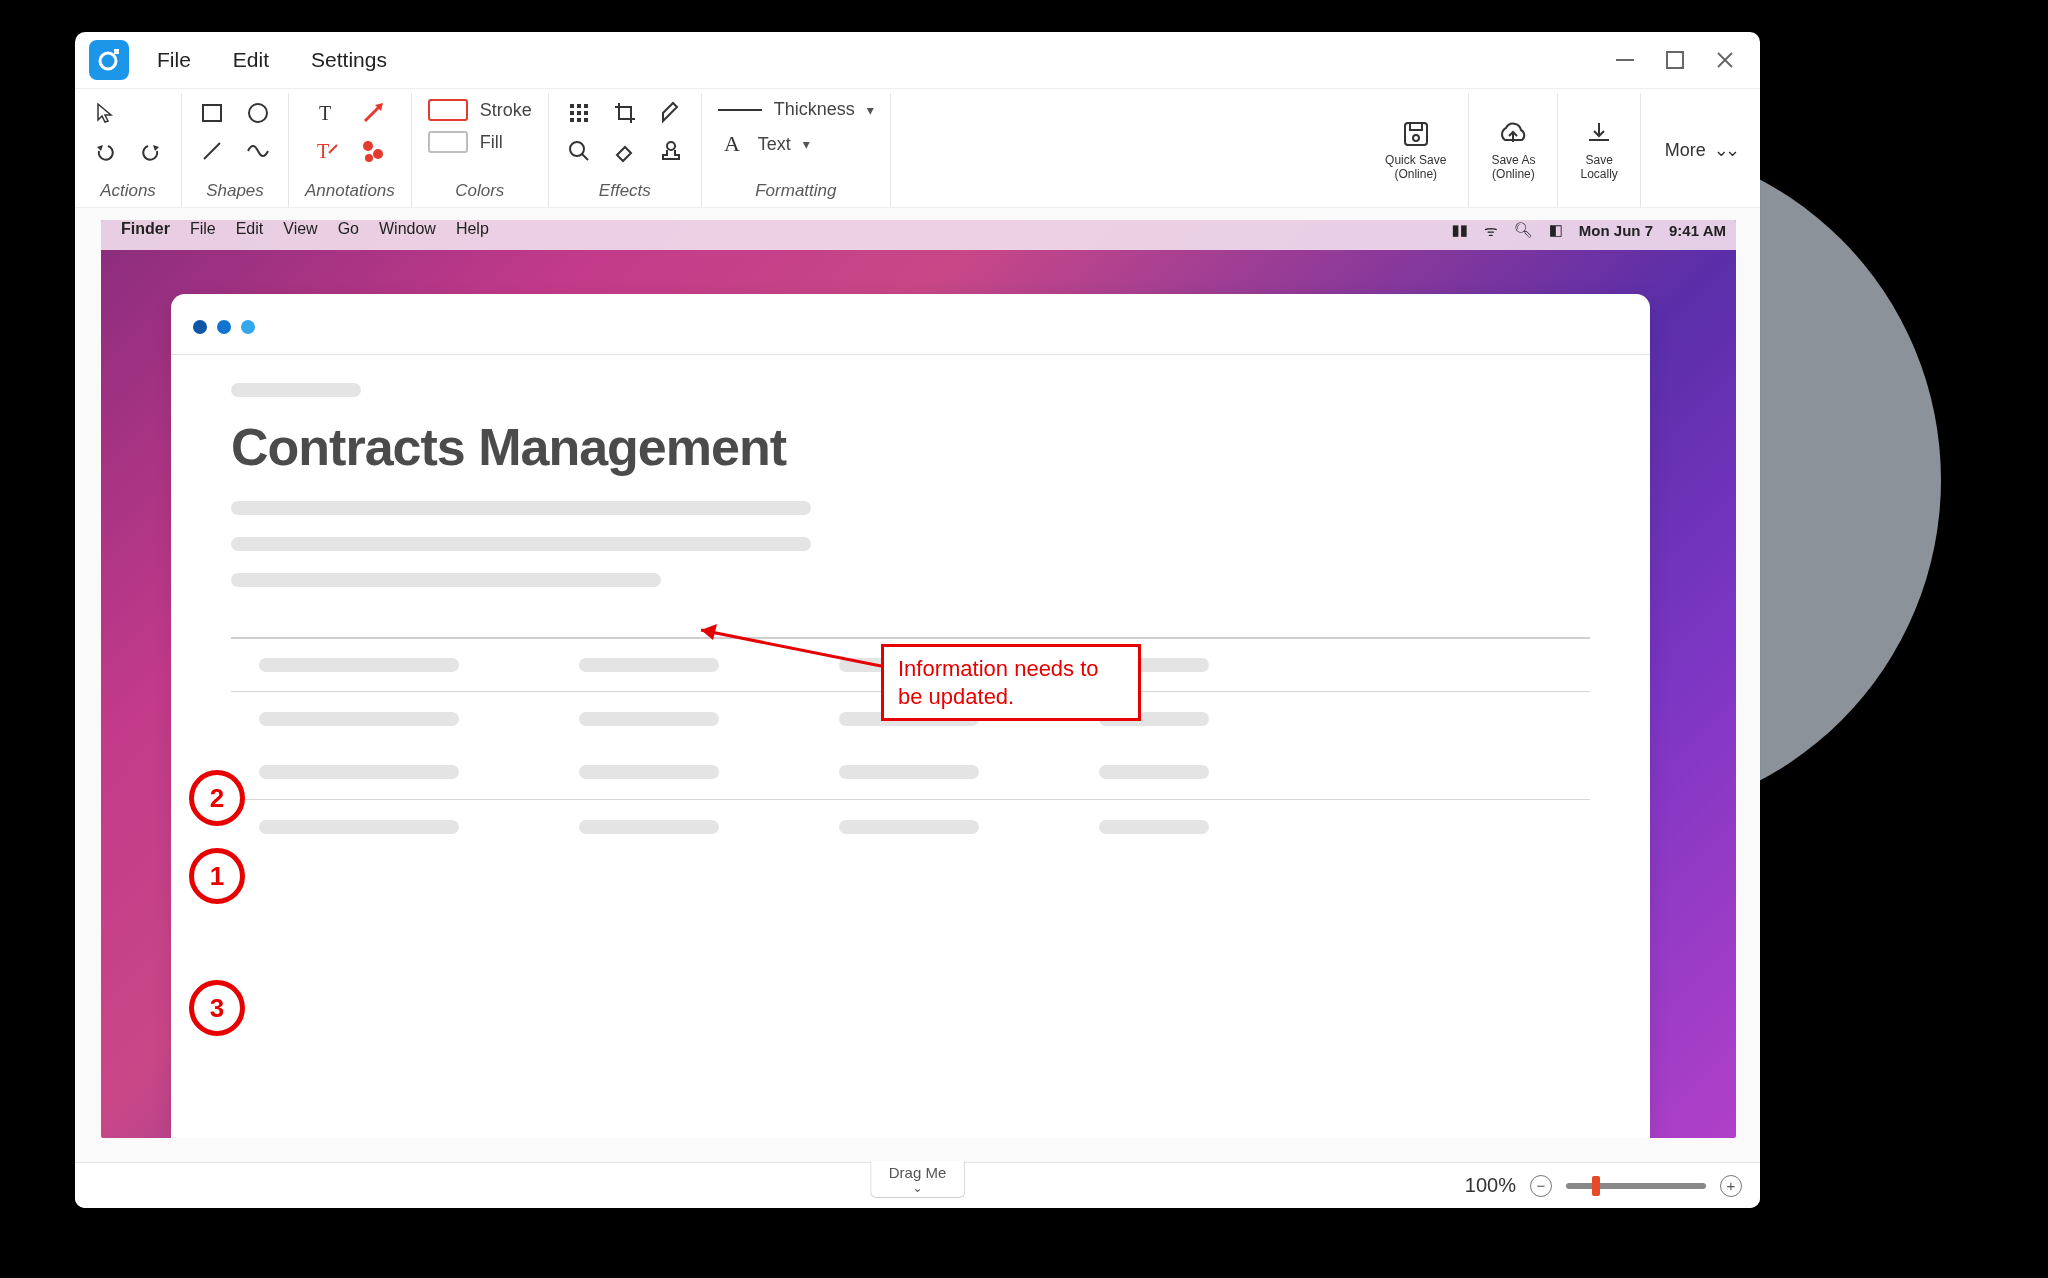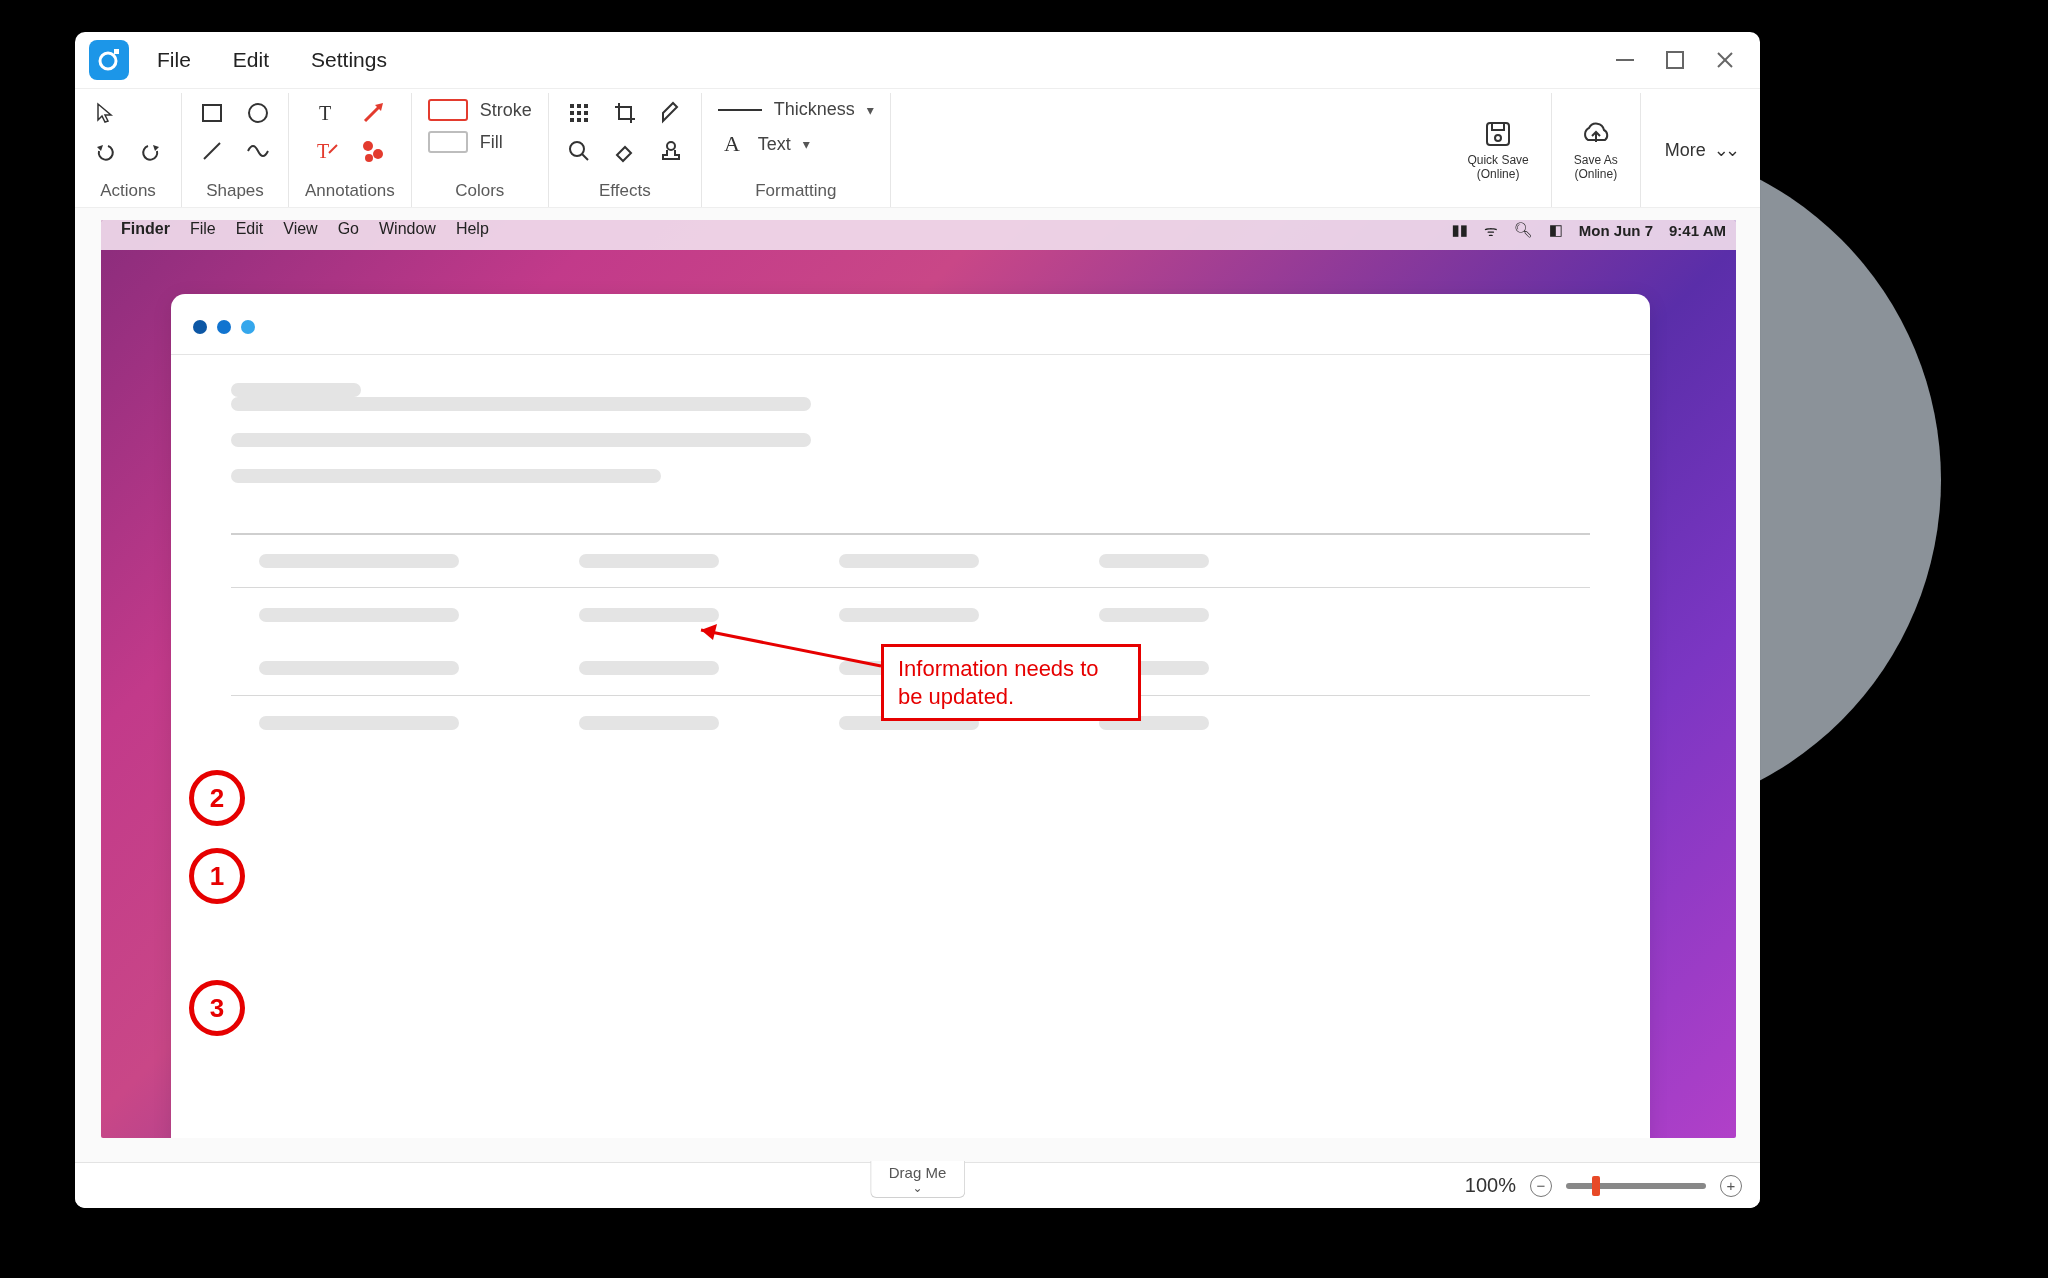--- a/index.html
+++ b/index.html
@@ -71,21 +71,21 @@
   }
   .tool-group {
     display:flex; flex-direction:column; align-items:center;
     padding: 6px 16px 0 16px;
     border-right: 1px solid #e6e6e6;
     justify-content: space-between;
   }
   .tool-group:last-of-type { border-right: none; }
   .tool-rows { display:flex; flex-direction:column; gap: 10px; }
   .tool-row { display:flex; align-items:center; gap: 18px; }
-  .tool-label { font-size: 17px; color:#5a5a5a; margin-top:6px; margin-bottom:6px;}
+  .tool-label { font-size: 17px; color:#5a5a5a; margin-top:6px; margin-bottom:6px;font-style:italic;}
   .ticon { width:28px; height:28px; display:flex; align-items:center; justify-content:center; color:#323232;}
   .ticon.red { color:#e33b2e; }
 
   .color-row { display:flex; align-items:center; gap: 12px; font-size:18px; color:#444;}
   .color-swatch { width:40px; height:22px; border:2px solid #e33b2e; border-radius:3px; background:#fff;}
   .color-swatch.fill { border-color:#bdbdbd;}
   .fmt-row { display:flex; align-items:center; gap:12px; font-size:18px; color:#444;}
   .line-sample { width:44px; border-top:2px solid #333;}
   .caret { font-size:14px; color:#555;}
 
@@ -425,20 +425,28 @@
     </div>
     <div class="save-group">
       <div class="sicon">
           <svg width="34" height="28">
             <path d="M9 20 A7 7 0 0 1 10 8 A8 8 0 0 1 25 10 A6 6 0 0 1 26 20 Z" fill="none" stroke="#333" stroke-width="2"></path>
             <path d="M17 22 L17 12 M13 16 L17 12 L21 16" fill="none" stroke="#333" stroke-width="2"></path>
           </svg>
         </div>
       <div class="slabel"><span>Save As</span><br><span>(Online)</span></div>
     </div>
+    <div class="save-group">
+      <div class="sicon">
+          <svg width="30" height="28">
+            <path d="M15 3 L15 16 M10 11 L15 16 L20 11 M5 20 L25 20" fill="none" stroke="#333" stroke-width="2"></path>
+          </svg>
+        </div>
+      <div class="slabel"><span>Save</span><br><span>Locally</span></div>
+    </div>
     <div class="more-group">
       <span>More</span>
       <span style="letter-spacing:-4px;">⌄⌄</span>
     </div>
   </div>
 
   <div class="canvas-area">
     <div class="mac-screenshot">
 
       <div class="mac-menubar">
@@ -463,20 +471,21 @@
 
       <div class="inner-window">
         <div class="traffic">
           <span class="dot1"></span>
           <span class="dot2"></span>
           <span class="dot3"></span>
         </div>
         <div class="inner-divider"></div>
         <div class="doc-body">
           <div class="ph small"></div>
+          <div class="doc-title">Contracts Management</div>
           <div class="ph line1"></div>
           <div class="ph line2"></div>
           <div class="ph line3"></div>
 
           <div class="table-area">
             <div class="trow">
               <div class="ph c1"></div>
                 <div class="ph c2"></div>
                 <div class="ph c3"></div>
                 <div class="ph c4"></div>

